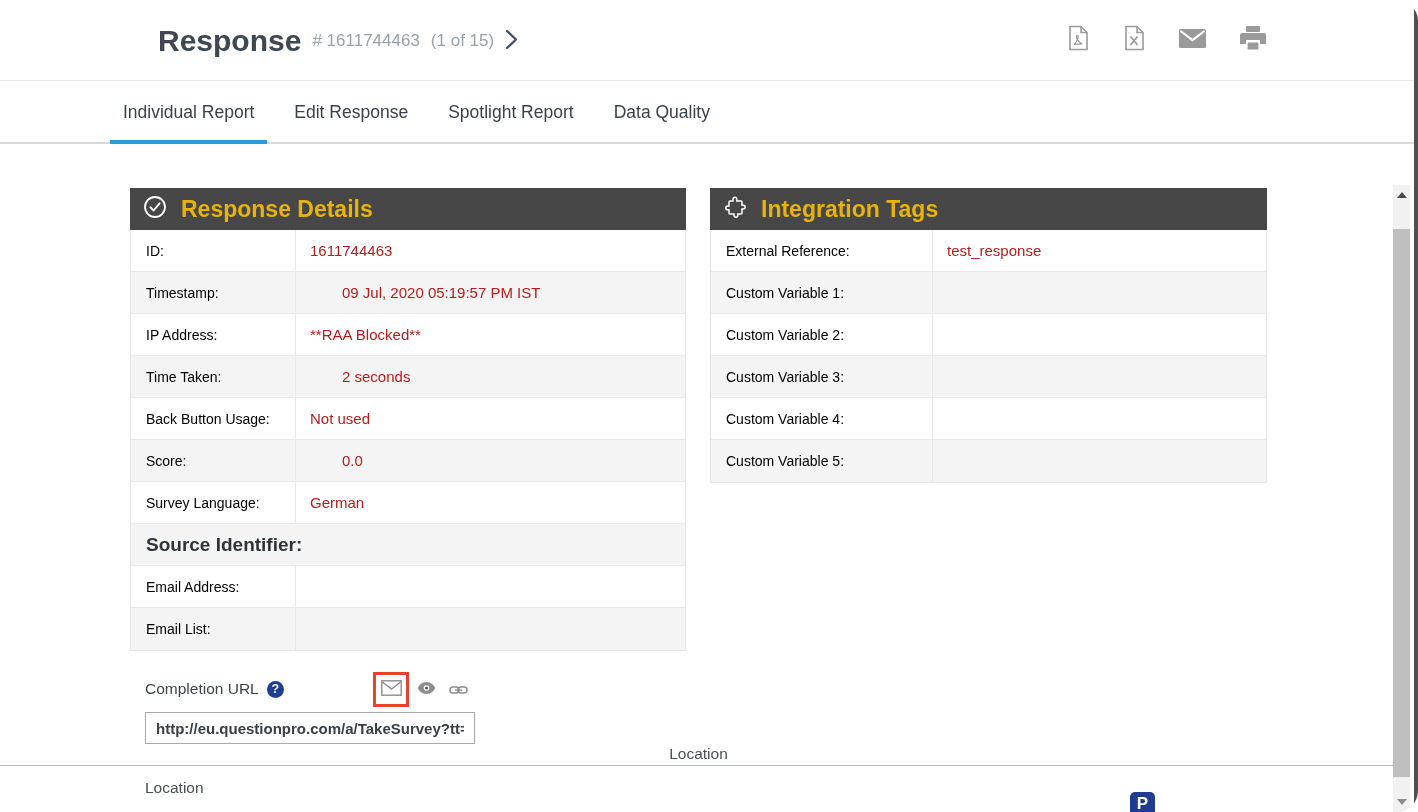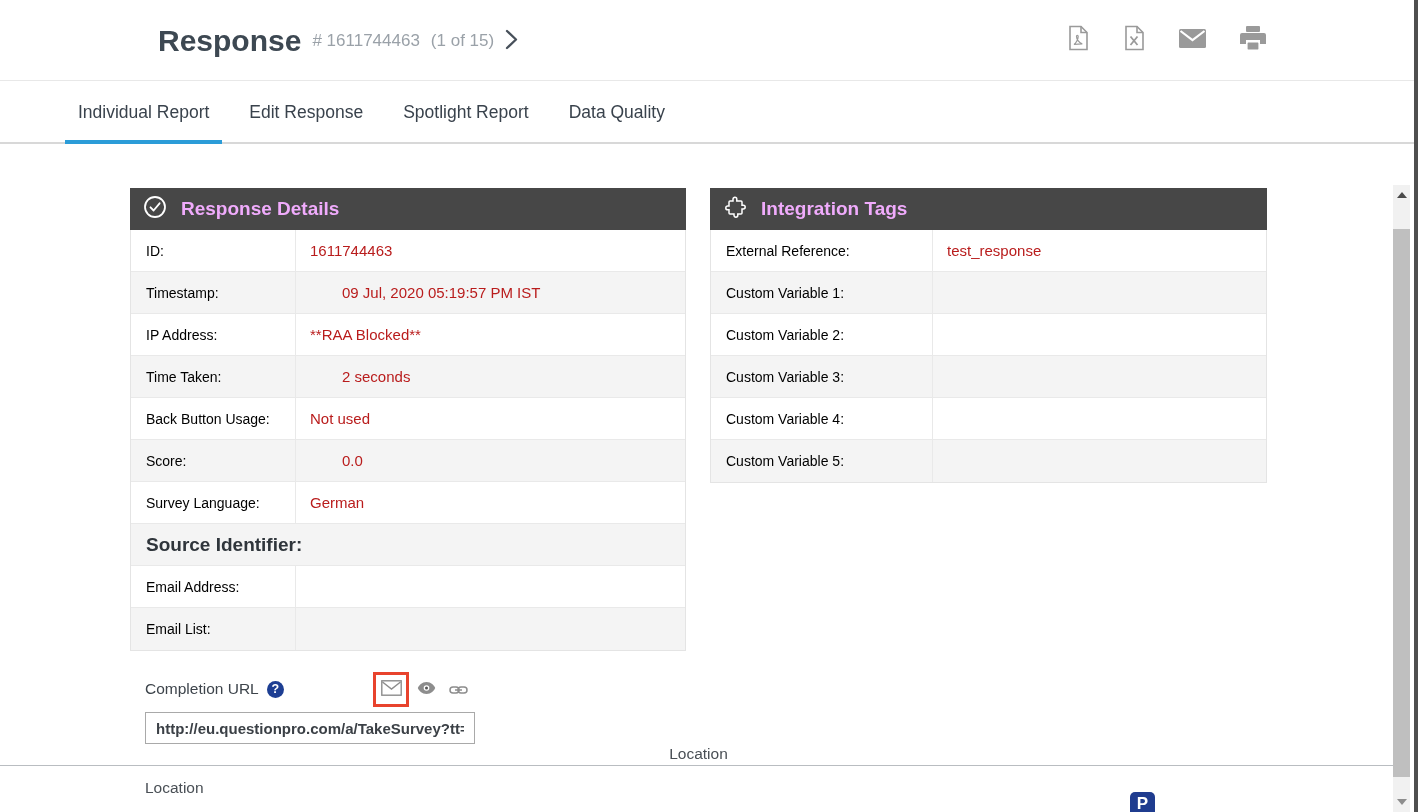--- a/index.html
+++ b/index.html
@@ -1,42 +1,42 @@
 <!DOCTYPE html>
 <html><head>
 <meta charset="utf-8">
 <style>
   html,body{margin:0;padding:0;background:#fff;}
   .screen{position:relative;width:1418px;height:812px;background:#fff;overflow:hidden;
-          font-family:"Liberation Sans",sans-serif;}
+          font-family:"Liberation Sans",sans-serif;border-radius:21px;}
 
   
   .app-header{position:absolute;left:0;top:0;width:1418px;height:81px;background:#fff;
               border-bottom:1px solid #e8e8e8;box-sizing:border-box;}
   .title-row{position:absolute;left:158px;top:0;height:81px;display:flex;align-items:center;}
   .page-title{font-size:30px;font-weight:600;color:#3d4852;}
   .meta{color:#9aa1a8;font-size:17px;margin-left:11px;}
   .chevron-btn{position:absolute;left:498px;top:28px;width:26px;height:26px;display:flex;
                align-items:center;justify-content:center;cursor:pointer;}
   .header-actions{position:absolute;right:152px;top:25px;display:flex;gap:34px;align-items:center;}
   .icon-btn{cursor:pointer;display:flex;align-items:center;justify-content:center;}
 
   
   .tab-bar{position:absolute;left:0;top:82px;width:1418px;height:62px;background:#fff;
-           border-bottom:2px solid #d8d8d8;box-sizing:border-box;display:flex;padding-left:65px;}
+           border-bottom:2px solid #d8d8d8;box-sizing:border-box;display:flex;padding-left:110px;}
   .tab{padding:0 13px;display:flex;align-items:center;font-size:17.5px;color:#39424c;
        margin-right:14px;cursor:pointer;position:relative;white-space:nowrap;}
   .tab.active::after{content:"";position:absolute;left:0;right:0;bottom:-2px;height:4px;background:#2b9cd8;}
 
   
   .data-table{position:absolute;top:188px;background:#fff;}
   #rd-table{left:130px;width:556px;}
   #it-table{left:710px;width:557px;}
   .tbl-head{height:42px;background:#474747;display:flex;align-items:center;gap:14px;padding-left:13px;}
-  .tbl-title{color:#f0abfc;font-weight:bold;font-size:19px;}
+  .tbl-title{color:#eab308;font-weight:bold;font-size:23px;}
   .tbl-body{border:1px solid #e4e4e4;border-top:none;box-sizing:border-box;}
   .trow{display:flex;height:42px;border-bottom:1px solid #e9e9e9;background:#fff;box-sizing:border-box;}
   .trow:last-child{border-bottom:none;}
   .trow.alt{background:#f4f4f4;gap:32px;}
   .tcell-label{width:165px;box-sizing:border-box;padding-left:15px;display:flex;align-items:center;
                font-weight:normal;color:#000000;font-size:14px;border-right:1px solid #e9e9e9;flex-shrink:0;}
   #it-table .tcell-label{width:222px;}
   .tcell-value{flex:1;display:flex;align-items:center;padding-left:14px;color:#b91c1c;font-size:15px;}
   .tcell-section{width:100%;display:flex;align-items:center;padding-left:15px;font-size:19px;
                  font-weight:bold;color:#2f353b;}

